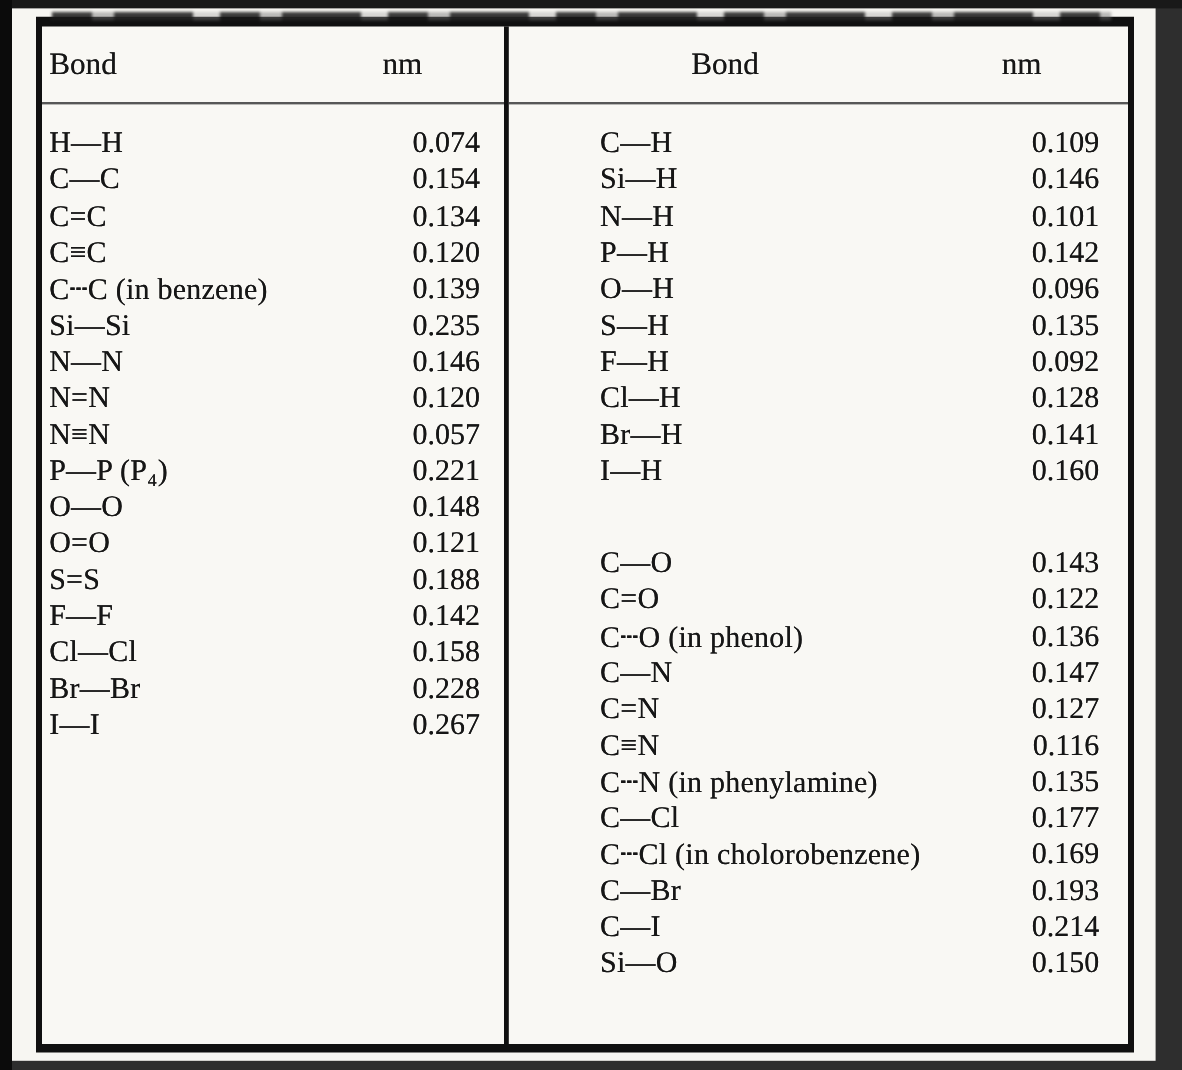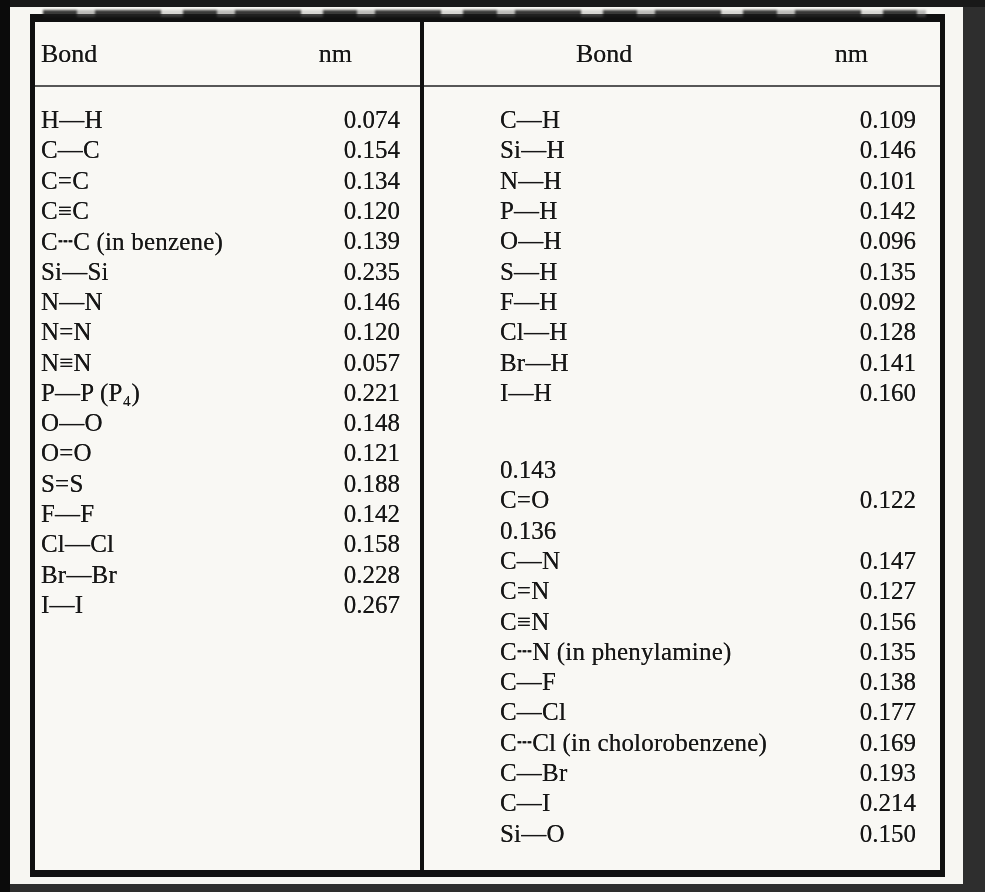--- a/index.html
+++ b/index.html
@@ -224,48 +224,46 @@
           <div class="row">
             <span class="bond">Br—H</span>
             <span class="value">0.141</span>
           </div>
           <div class="row">
             <span class="bond">I—H</span>
             <span class="value">0.160</span>
           </div>
           <div class="row spacer"></div>
           <div class="row">
+            <span class="bond">C—O</span>
             <span class="value">0.143</span>
           </div>
           <div class="row">
             <span class="bond">C=O</span>
             <span class="value">0.122</span>
           </div>
           <div class="row">
+            <span class="bond">C┄O (in phenol)</span>
             <span class="value">0.136</span>
           </div>
           <div class="row">
             <span class="bond">C—N</span>
             <span class="value">0.147</span>
           </div>
           <div class="row">
             <span class="bond">C=N</span>
             <span class="value">0.127</span>
           </div>
           <div class="row">
             <span class="bond">C≡N</span>
-            <span class="value">0.156</span>
+            <span class="value">0.116</span>
           </div>
           <div class="row">
             <span class="bond">C┄N (in phenylamine)</span>
             <span class="value">0.135</span>
-          </div>
-          <div class="row">
-            <span class="bond">C—F</span>
-            <span class="value">0.138</span>
           </div>
           <div class="row">
             <span class="bond">C—Cl</span>
             <span class="value">0.177</span>
           </div>
           <div class="row">
             <span class="bond">C┄Cl (in cholorobenzene)</span>
             <span class="value">0.169</span>
           </div>
           <div class="row">

